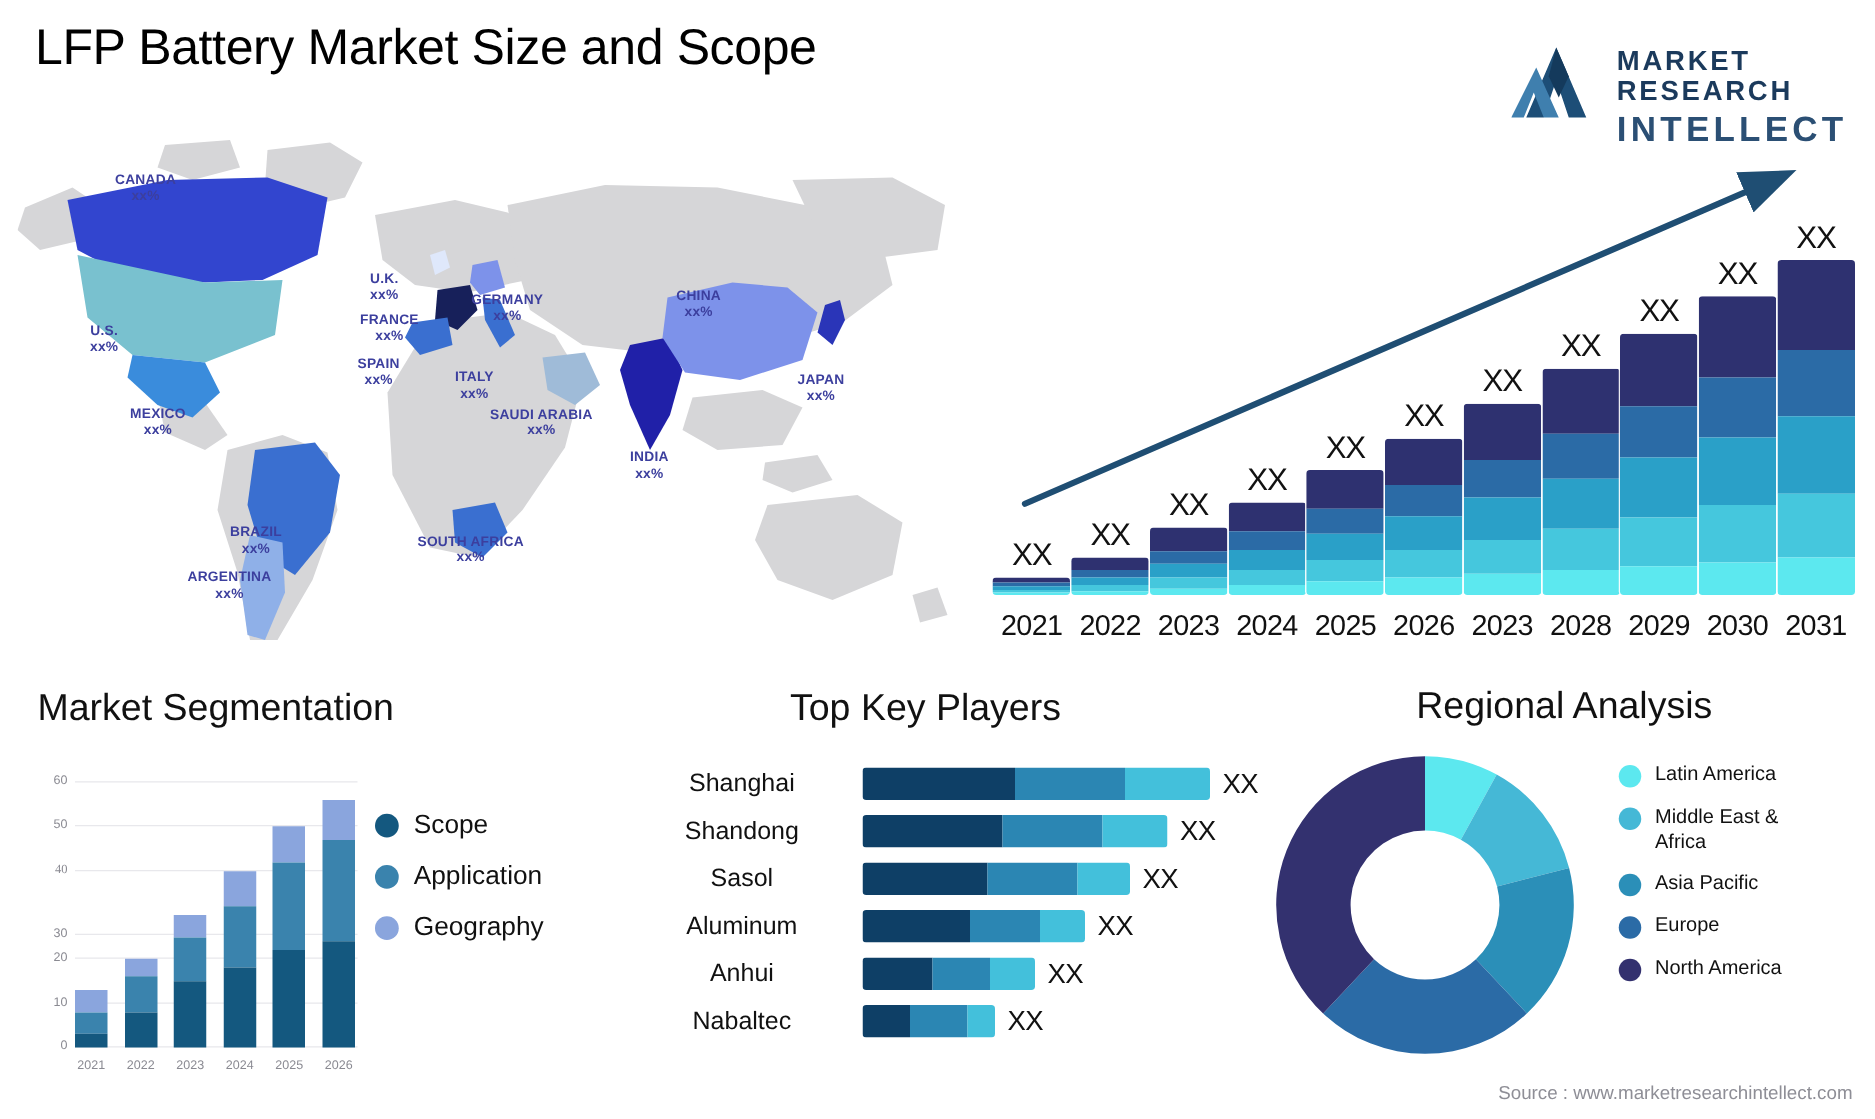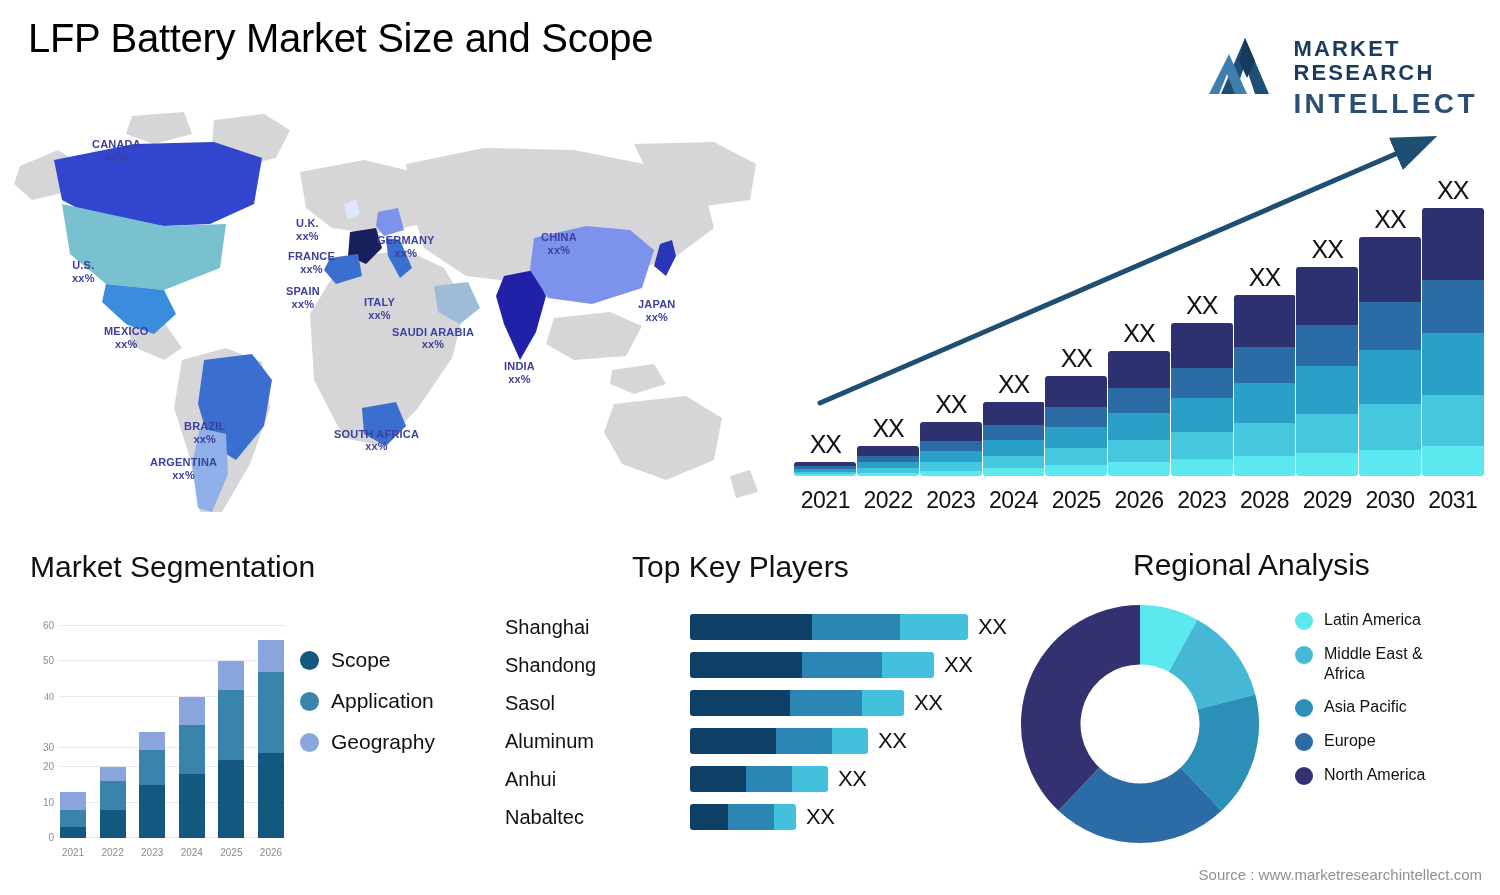--- a/index.html
+++ b/index.html
@@ -66,21 +66,21 @@
   .ms-xrow { position:absolute; left:36px; right:2px; bottom:8px; display:flex; justify-content:space-between; }
   .ms-xlab { width:26px; text-align:center; font-size: 10px; color:#8a8a92; }
   .ms-legend { position:absolute; left: 300px; top: 648px; }
   .lg-item { display:flex; align-items:center; gap:12px; margin-bottom: 17px; }
   .lg-dot { width: 19px; height:19px; border-radius:50%; flex:none; }
   .lg-txt { font-size: 21px; color:#111; }
 
   
   .kp { position:absolute; left: 505px; top: 608px; width: 520px; height: 245px; }
   .kp-row { display:flex; align-items:center; height: 38px; margin-bottom: 0px; }
-  .kp-name { width: 185px; text-align:left; font-size: 20px; color:#111; padding-right:8px; }
+  .kp-name { width: 185px; text-align:center; font-size: 20px; color:#111; padding-right:8px; }
   .kp-track { height: 26px; display:flex; border-radius: 3px; overflow:hidden; }
   .kp-seg { height:100%; }
   .kp-val { font-size: 22px; color:#111; margin-left: 10px; letter-spacing:-0.5px; }
 
   
   .ra { position:absolute; left: 1010px; top: 596px; width: 480px; height: 280px; }
   .donut { position:absolute; left: 6px; top: 4px; width: 248px; height: 248px; }
   .ra-legend { position:absolute; left: 285px; top: 14px; }
   .ra-item { display:flex; align-items:flex-start; gap: 11px; margin-bottom: 14px; }
   .ra-dot { width: 18px; height: 18px; border-radius:50%; flex:none; margin-top:2px; }

